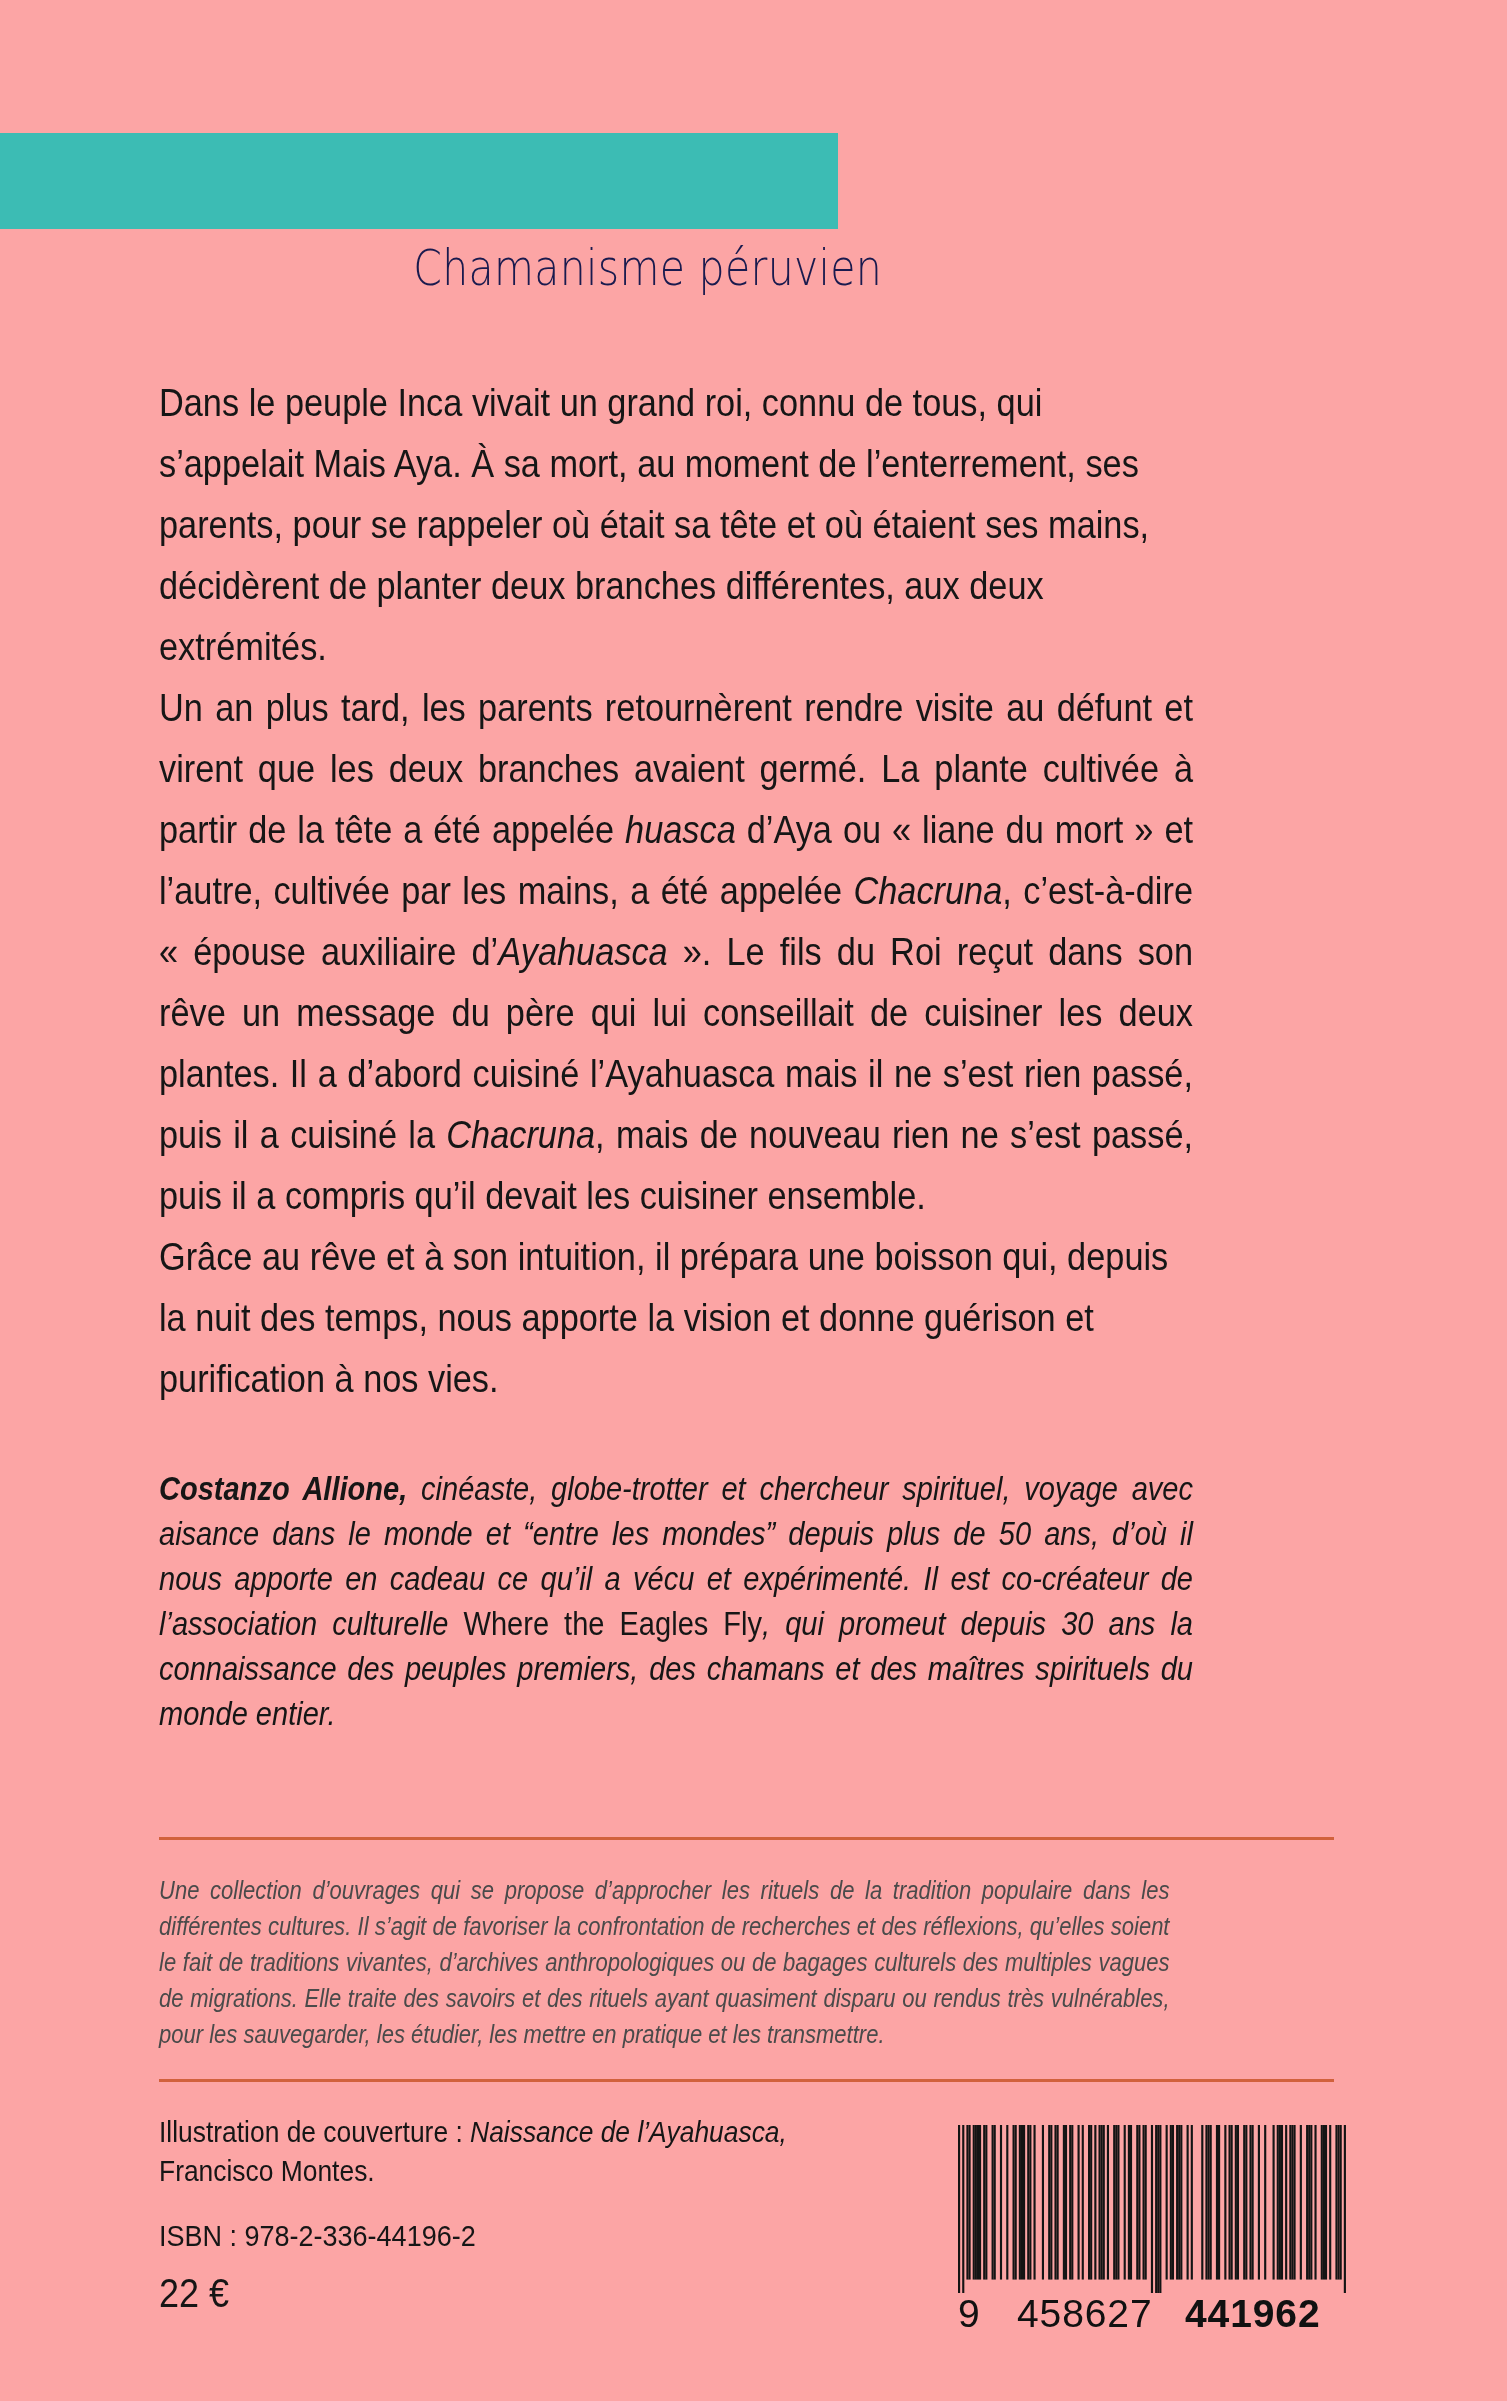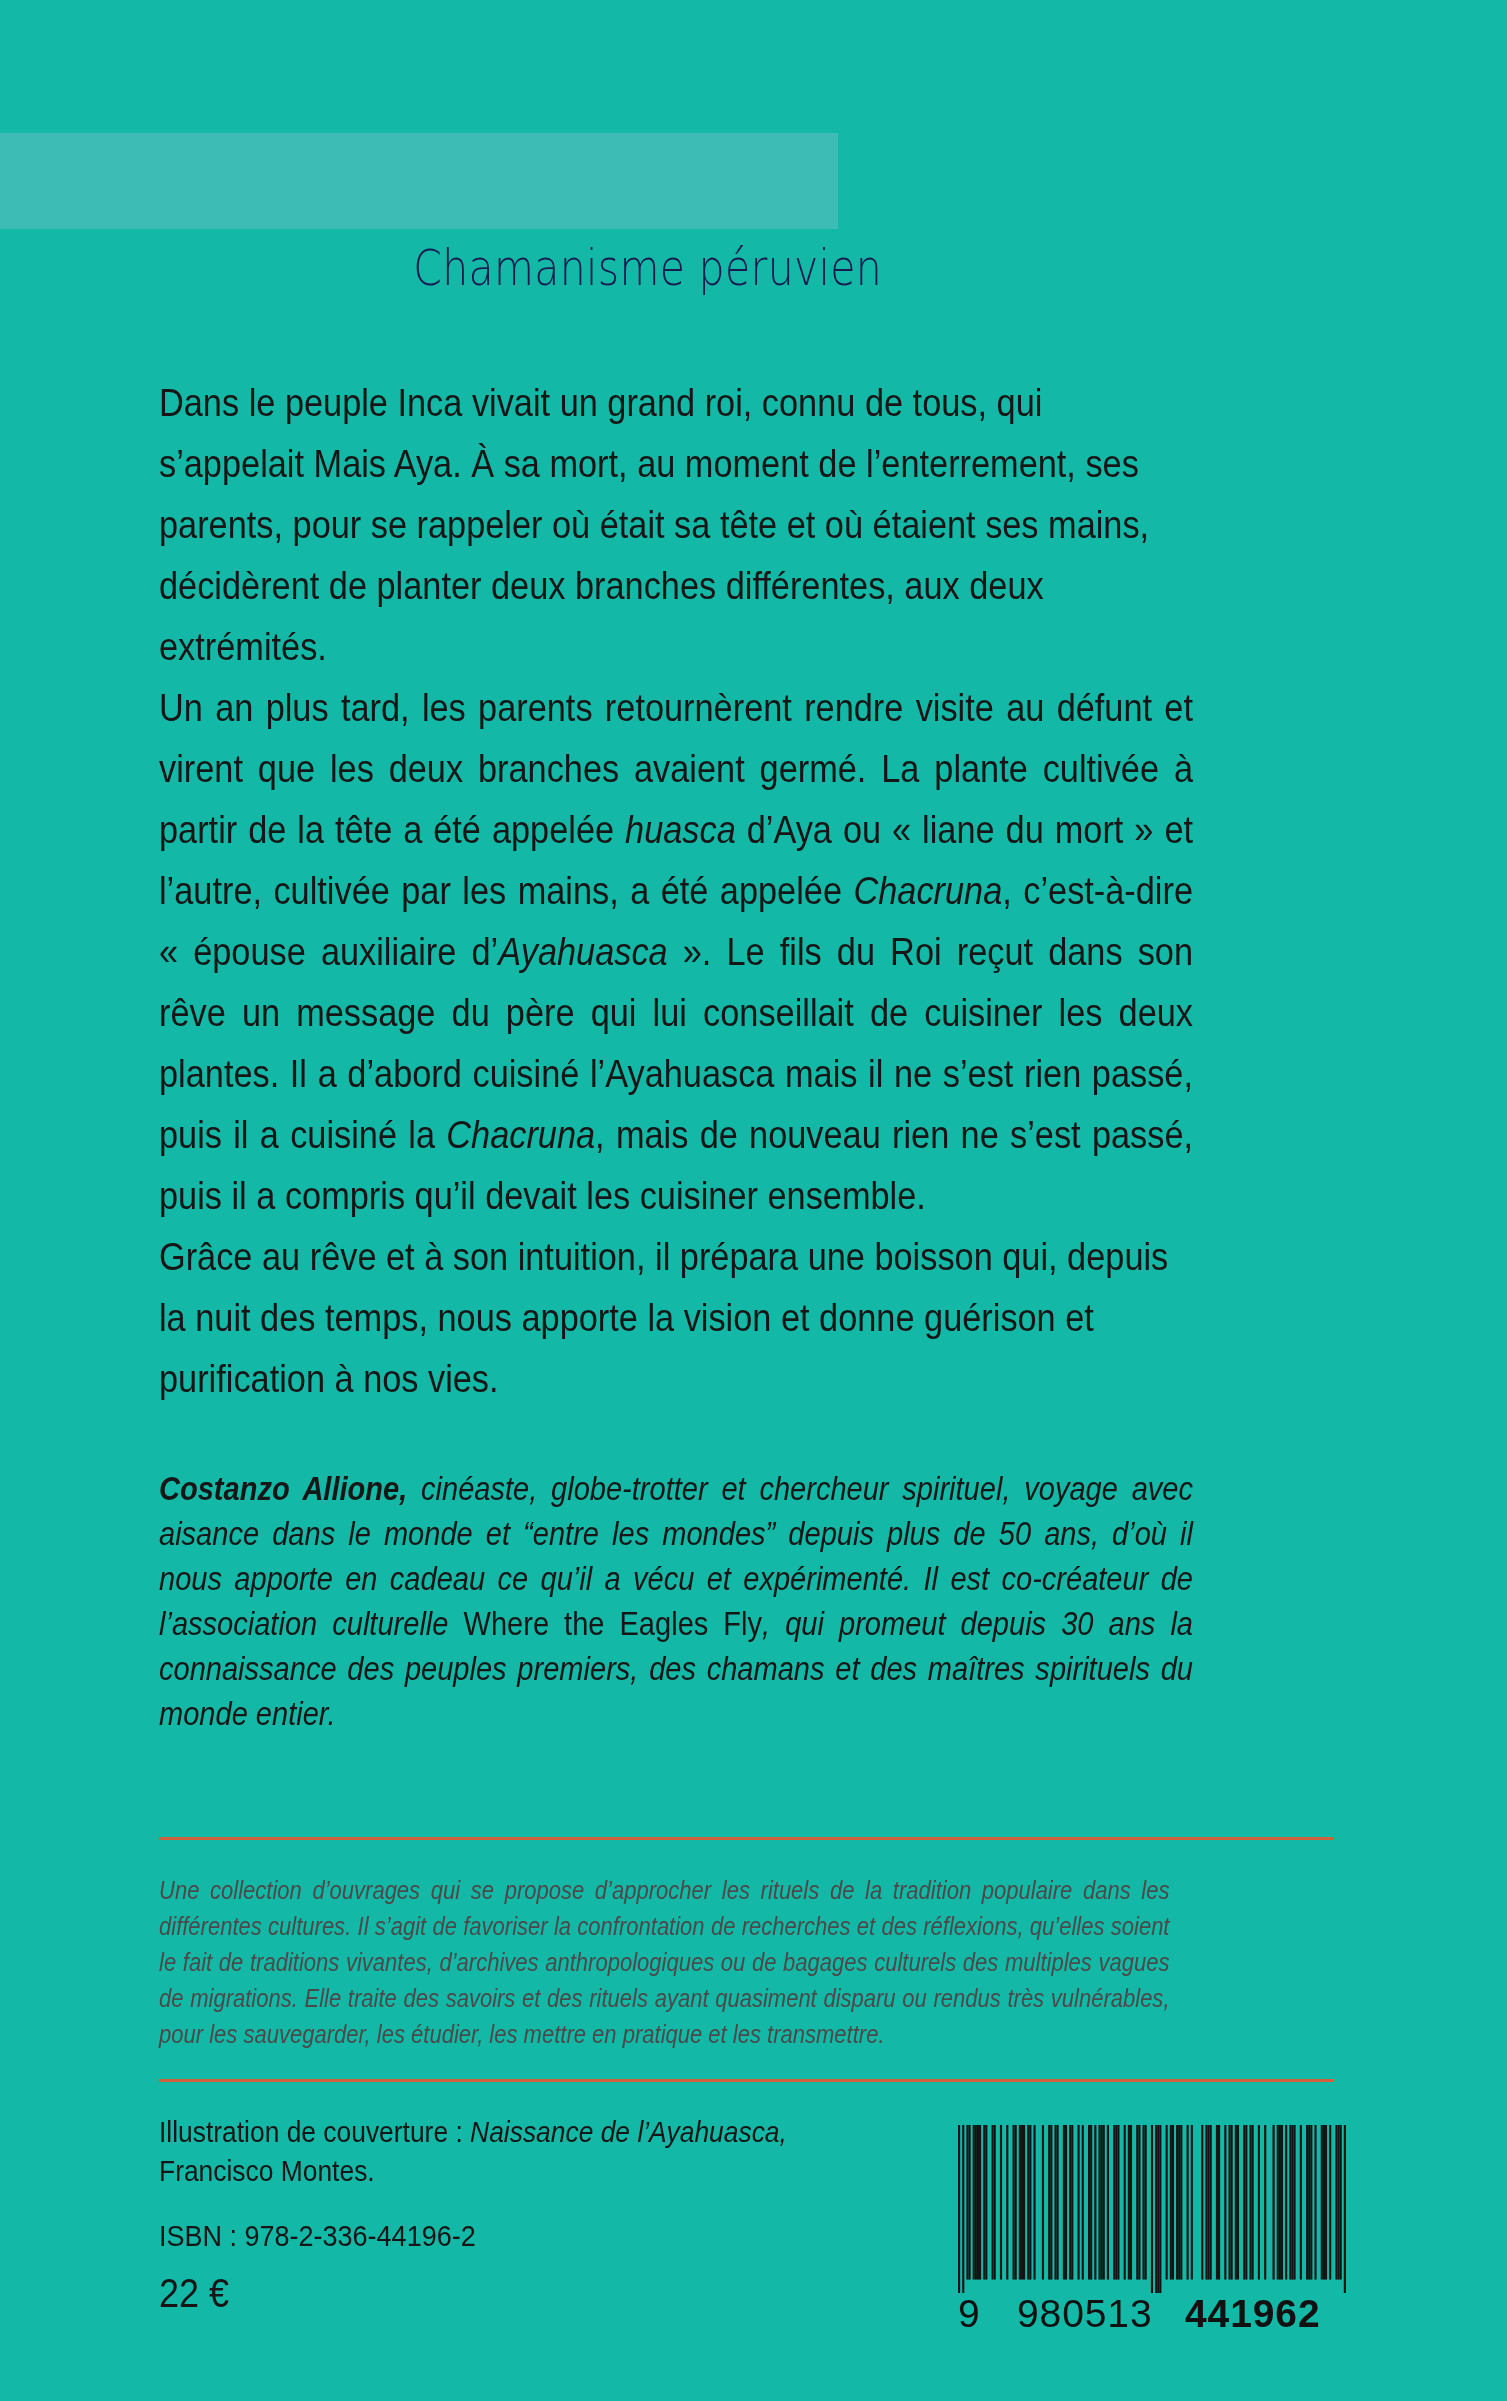--- a/index.html
+++ b/index.html
@@ -13,21 +13,21 @@
     position: relative;
     font-family: "Liberation Sans", sans-serif;
     -webkit-font-smoothing: antialiased;
   }
 
   .page {
     position: absolute;
     left: 0; top: 0;
     width: 1508px;
     height: 2402px;
-    background: #14b8a6;
+    background: #fca5a5;
     overflow: hidden;
   }
 
   
   .teal-banner {
     position: absolute;
     left: 0;
     top: 133px;
     width: 838px;
     height: 96px;
@@ -340,19 +340,19 @@
         <rect x="177.742" y="0" width="1.042" height="92" fill="#141414"></rect>
         <rect x="178.763" y="0" width="1.042" height="92" fill="#141414"></rect>
         <rect x="180.806" y="0" width="1.042" height="92" fill="#141414"></rect>
         <rect x="183.871" y="0" width="1.042" height="92" fill="#141414"></rect>
         <rect x="184.892" y="0" width="1.042" height="92" fill="#141414"></rect>
         <rect x="185.914" y="0" width="1.042" height="92" fill="#141414"></rect>
         <rect x="187.957" y="0" width="1.042" height="100" fill="#141414"></rect>
       </svg>
     <div class="barcode-digits">
       <span class="bc-d-left">9</span>
-      <span class="bc-d-mid">980513</span>
+      <span class="bc-d-mid">458627</span>
       <span class="bc-d-right">441962</span>
     </div>
   </div>
 
 </div>
 
 
 </body></html>

